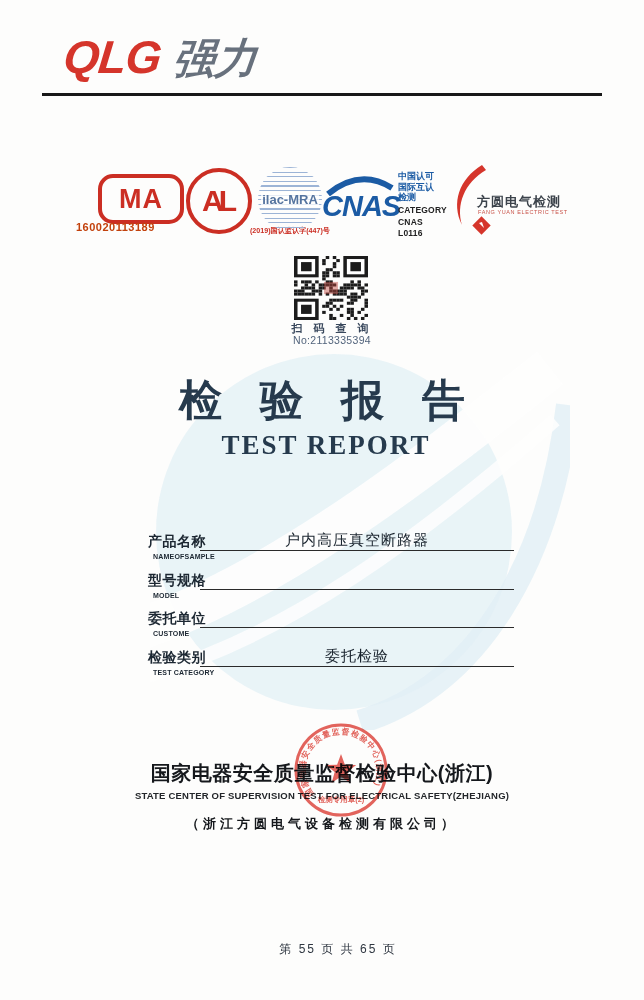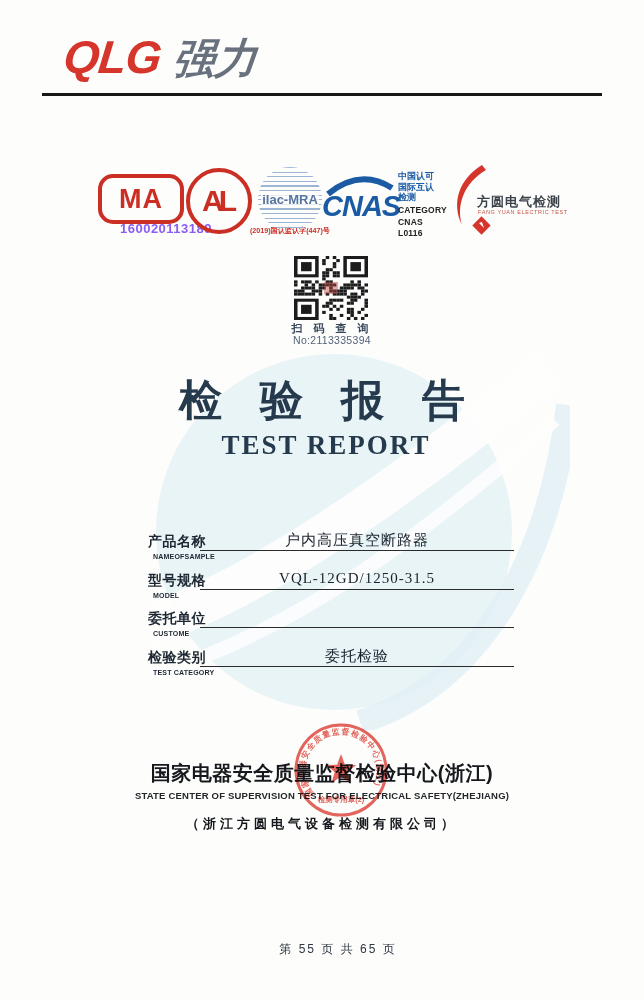--- a/index.html
+++ b/index.html
@@ -14,21 +14,21 @@
   .logo{left:64px;top:30px;font-style:italic;font-weight:bold;white-space:nowrap;z-index:2;}
   .logo .en{font-size:46px;color:#d5352b;letter-spacing:-1px;display:inline-block;transform:skewX(-6deg);}
   .logo .cn{font-size:42px;color:#68717d;margin-left:12px;display:inline-block;transform:skewX(-6deg);font-weight:bold;}
   .toprule{left:42px;top:93px;width:560px;height:3px;background:#181818;z-index:2;}
 
   
   .mark{z-index:2;}
   .cma-rect{left:98px;top:174px;width:78px;height:42px;border:4px solid #cb2e23;border-radius:15px;
     display:flex;align-items:center;justify-content:center;}
   .cma-rect span{color:#cb2e23;font-weight:bold;font-size:27px;letter-spacing:1px;font-family:"Liberation Sans",sans-serif;}
-  .cma-num{left:76px;top:221px;width:180px;text-align:center;color:#8b5cf6;font-weight:bold;font-size:13px;letter-spacing:0.5px;}
+  .cma-num{left:76px;top:221px;width:180px;text-align:left;color:#c2410c;font-weight:bold;font-size:11px;letter-spacing:0.5px;}
   .cal-circle{left:186px;top:168px;width:58px;height:58px;border:4px solid #cb2e23;border-radius:50%;
     display:flex;align-items:center;justify-content:center;}
   .cal-circle span{color:#cb2e23;font-weight:bold;font-size:30px;letter-spacing:-5px;margin-left:-4px;}
   .cal-caption{left:250px;top:226px;width:100px;color:#cb2e23;font-weight:bold;font-size:7.5px;transform:scaleX(.95);transform-origin:left;}
   .ilac-circle{left:258px;top:167px;width:64px;height:64px;border-radius:50%;
     background:repeating-linear-gradient(180deg,#9cb4d6 0 1.3px,rgba(255,255,255,0) 1.3px 4.6px);
     display:flex;align-items:center;justify-content:center;}
   .ilac-circle span{color:#55749f;font-weight:bold;font-size:13px;background:rgba(255,255,255,.75);padding:0 1px;}
   .cnas-swoosh{left:324px;top:176px;}
   .cnas-text{left:322px;top:190px;font-size:29px;font-weight:bold;font-style:italic;color:#1b5ba4;letter-spacing:-1px;}
@@ -266,21 +266,20 @@
 <div class="abs fields">
   <div class="frow" style="top:0">
     <span class="lab">产品名称</span>
     <span class="line"></span>
     <span class="val">户内高压真空断路器</span>
     <span class="sub">NAMEOFSAMPLE</span>
   </div>
   <div class="frow" style="top:39px">
     <span class="lab">型号规格</span>
     <span class="line"></span>
-    <span class="val">VQL-12GD/1250-31.5</span>
     <span class="sub">MODEL</span>
   </div>
   <div class="frow" style="top:77px">
     <span class="lab">委托单位</span>
     <span class="line"></span>
     <span class="sub">CUSTOME</span>
   </div>
   <div class="frow" style="top:116px">
     <span class="lab">检验类别</span>
     <span class="line"></span>

